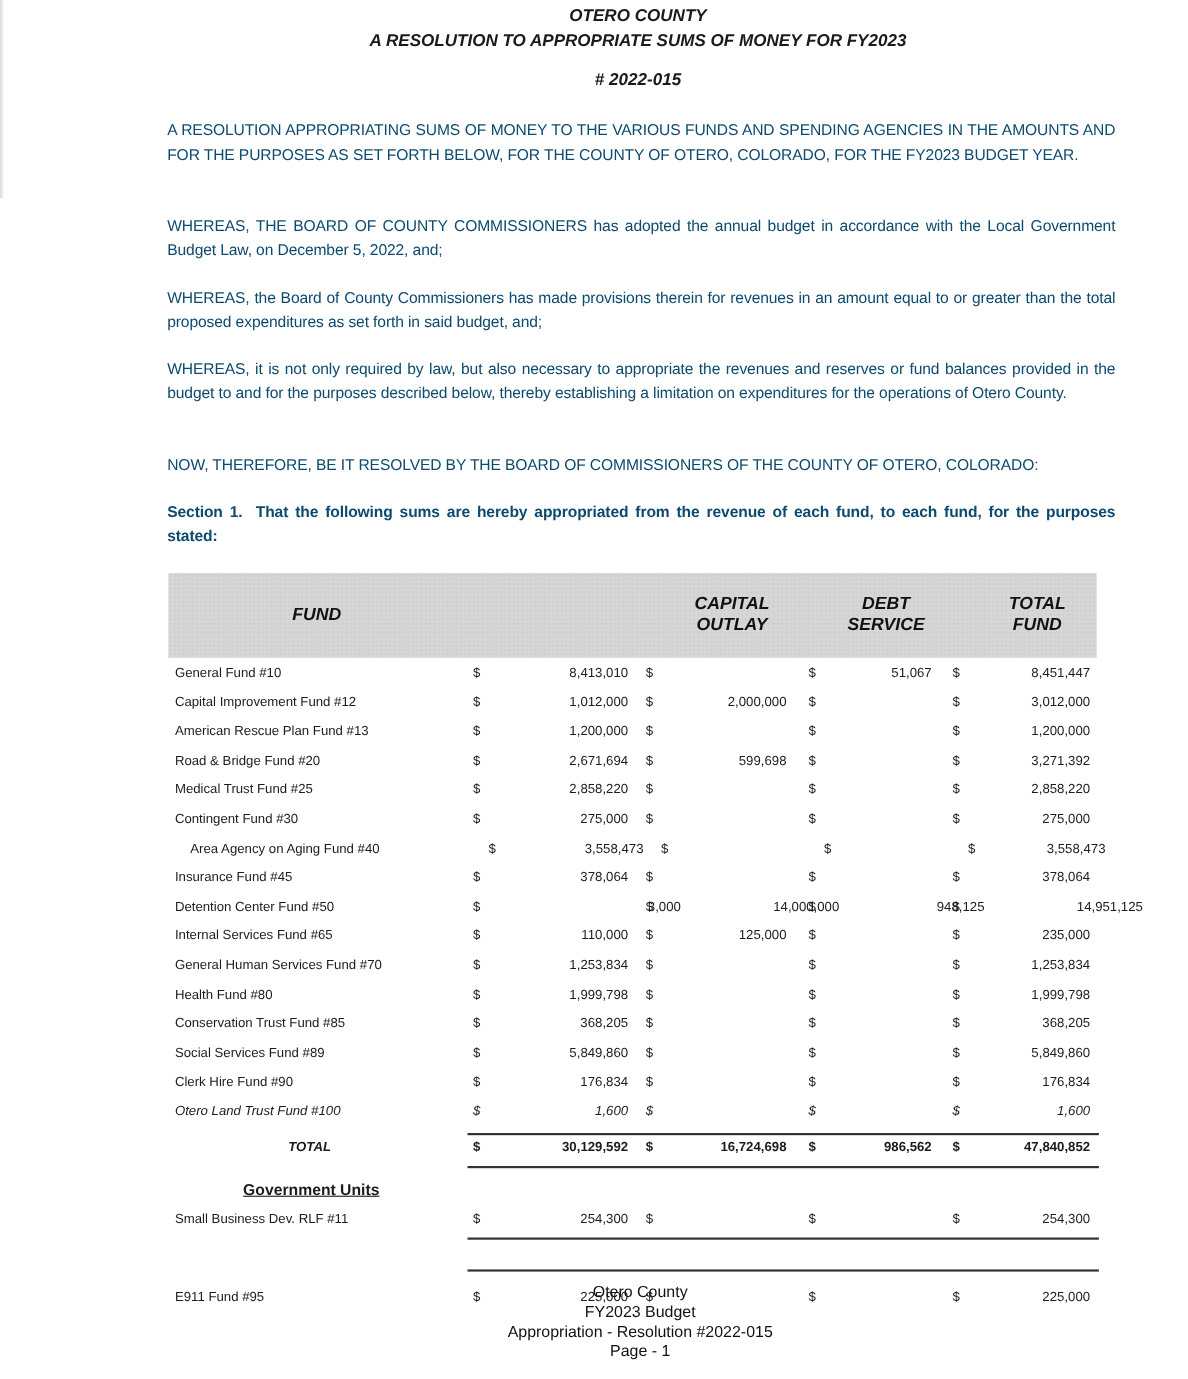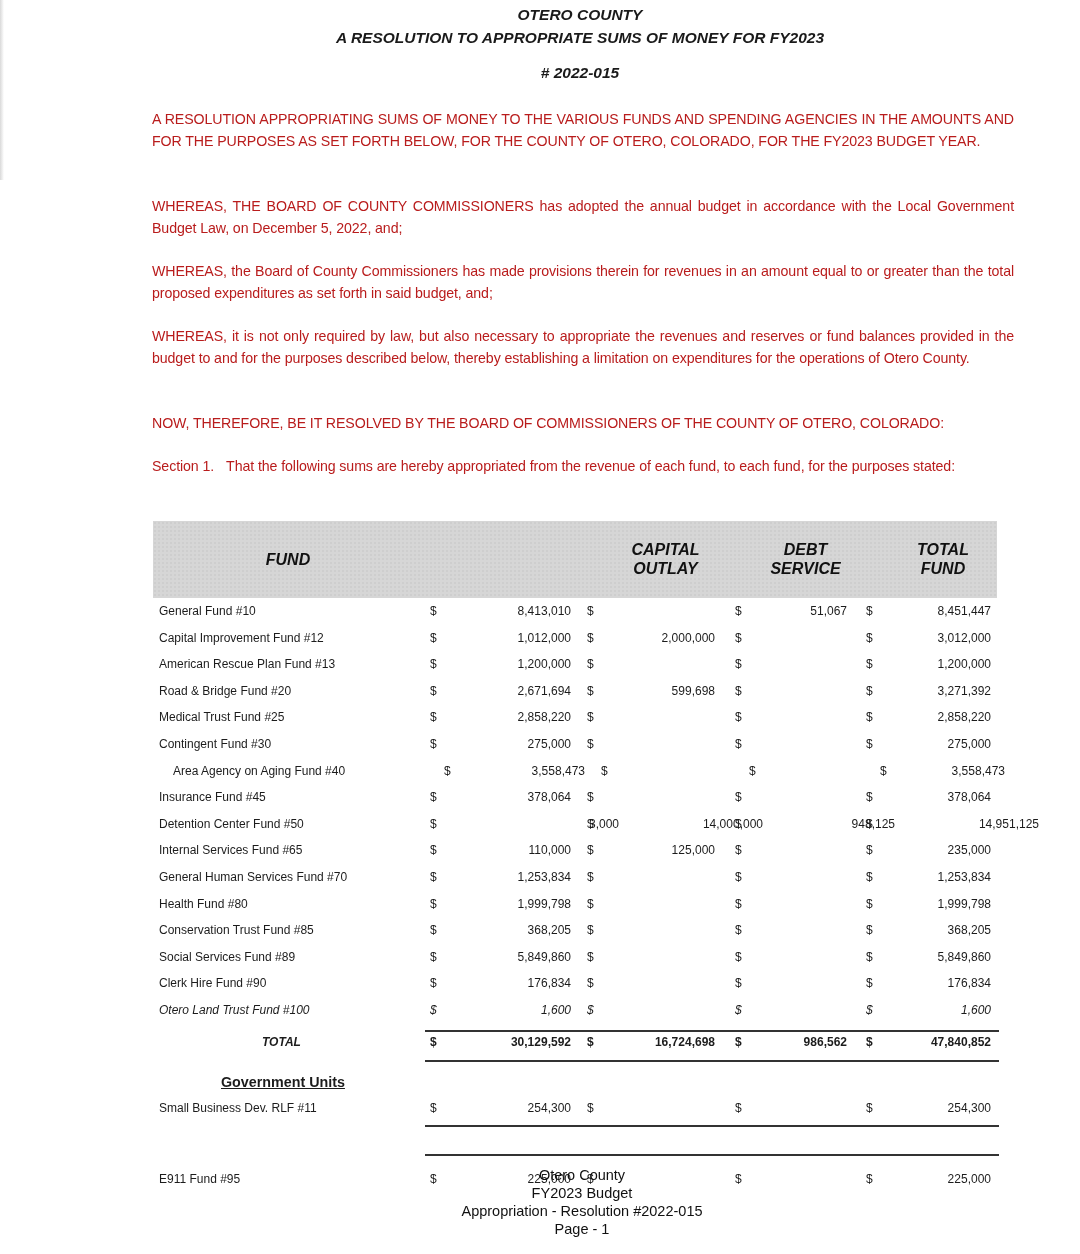--- a/index.html
+++ b/index.html
@@ -8,29 +8,29 @@
     font-family: "Liberation Sans", sans-serif; color: #1a1a1a;
   }
   .left-edge { position: absolute; left: 0; top: 0; width: 4px; height: 180px; background: linear-gradient(to right, #d9d9d9, #ffffff); }
   .title-block { position: absolute; left: 0; width: 1160px; text-align: center; font-style: italic; font-weight: bold; font-size: 15.5px; }
   .t1 { top: 6px; }
   .t2 { top: 29px; }
   .t3 { top: 64px; }
   .para {
     position: absolute; left: 152px; width: 862px;
     font-family: "Liberation Sans Narrow", "Liberation Sans", sans-serif;
-    font-size: 14.2px; line-height: 21.5px; text-align: justify; color: #b91c1c;
+    font-size: 14.2px; line-height: 21.5px; text-align: justify; color: #0c4a6e;
     letter-spacing: -0.1px;
   }
   .p1 { top: 109px; }
   .p2 { top: 196px; }
   .p3 { top: 261px; }
   .p4 { top: 326px; }
   .p5 { top: 413px; }
-  .p6 { top: 456px; }
+  .p6 { top: 456px; font-weight: bold; }
   .sec-gap { display: inline-block; width: 12px; }
 
   .table-header {
     position: absolute; left: 153px; top: 521px; width: 844px; height: 77px;
     background: #d6d6d6;
     background-image: radial-gradient(rgba(0,0,0,0.04) 1px, transparent 1px);
     background-size: 4px 4px;
   }
   .th { position: absolute; font-style: italic; font-weight: bold; font-size: 16px; text-align: center; line-height: 19px; color: #111; }
   .th-fund { left: 60px; width: 150px; top: 29px; }

